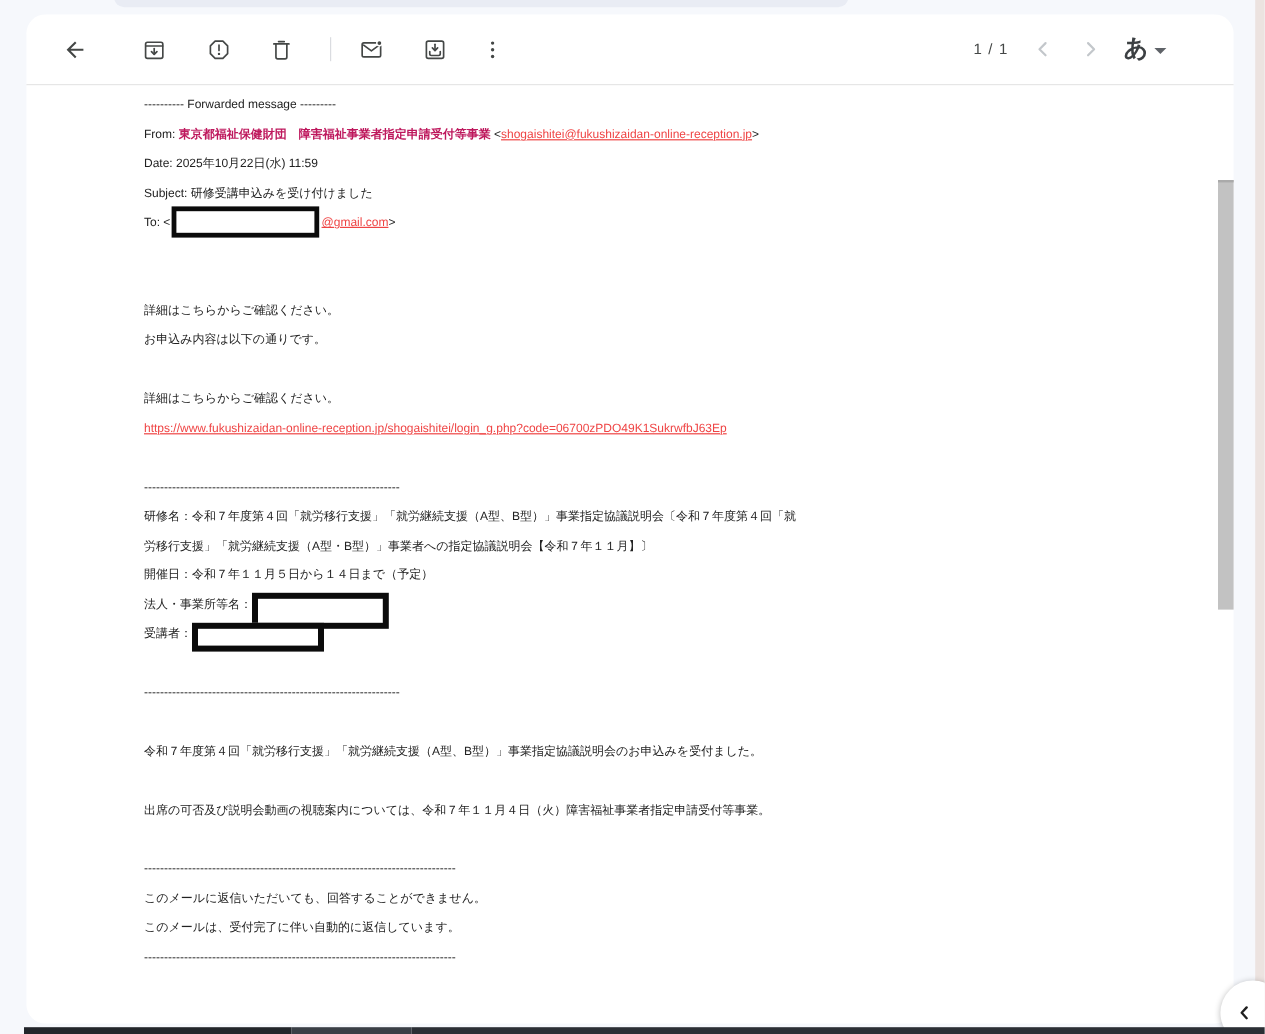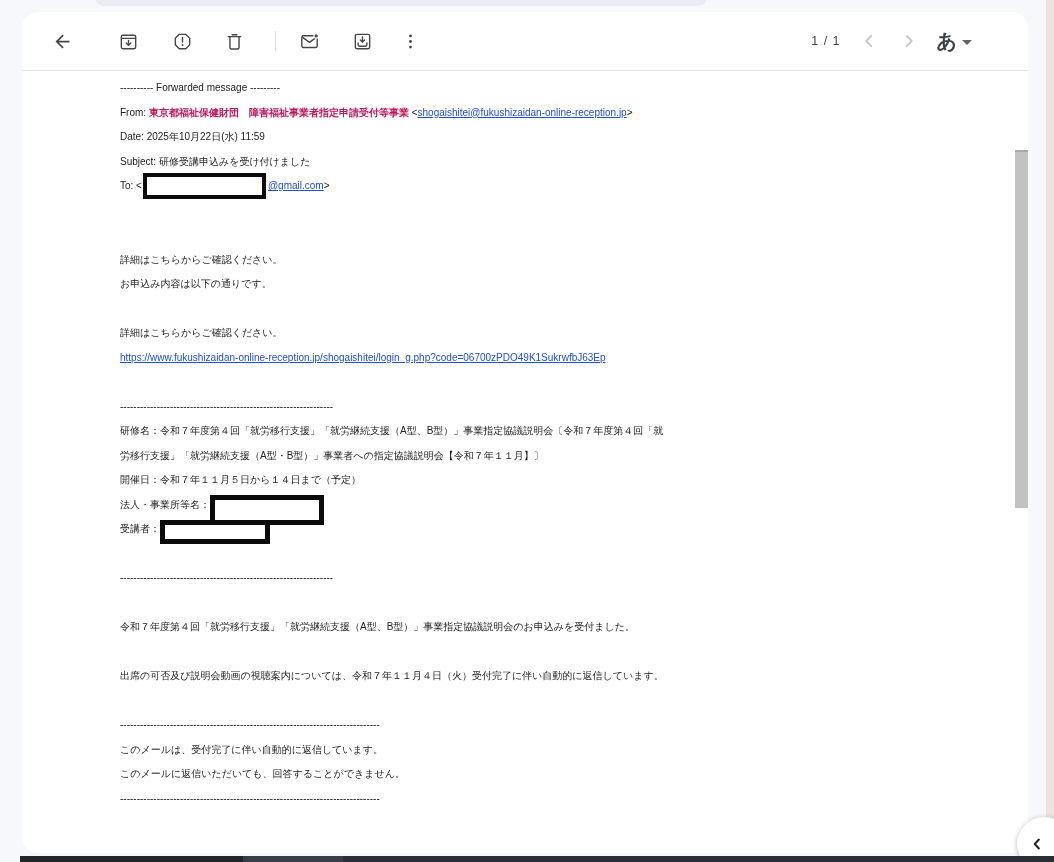--- a/index.html
+++ b/index.html
@@ -35,21 +35,21 @@
   .lang-btn { display:flex; align-items:center; gap:5px; padding:4px 6px;
     cursor:pointer; margin-left:2px; }
   .lang-glyph { font-size:20px; color:#3c4043; font-weight:bold; line-height:1; }
   .caret { width:0; height:0; border-left:5px solid transparent;
     border-right:5px solid transparent; border-top:5px solid #5f6368; margin-top:3px; }
   
   .content { position:absolute; left:98px; top:64px; width:882px;
     font-size:10px; line-height:24.5px; color:#222222; }
   .ln { height:24.5px; white-space:nowrap; }
   .ln b { font-weight:bold; color:#be185d; }
-  a.lnk { color:#1d4ed8; text-decoration:underline; cursor:pointer; }
+  a.lnk { color:#ef4444; text-decoration:underline; cursor:pointer; }
   .rb { display:inline-block; background:#ffffff; border:4px solid #0b0b0b;
     vertical-align:middle; position:relative; }
   .rb-to      { width:123px; height:26px; top:0;  margin:-2px 2px -2px 1px; }
   .rb-houjin  { width:114px; height:30px; top:5px; margin:-4px 0; border-width:5px; }
   .rb-jukousha{ width:110px; height:24px; top:3px; margin:-2px 0; border-width:5px; }
   
   .vscroll { position:absolute; left:1015px; top:150px; width:13px; height:358px;
     background:#c2c2c2; border-top:2px solid #aaaaaa; cursor:pointer; }
   
   .edge-strip { position:absolute; left:1046px; top:0; width:8px; height:862px;
@@ -161,25 +161,25 @@
       <div class="ln">研修名：令和７年度第４回「就労移行支援」「就労継続支援（A型、B型）」事業指定協議説明会〔令和７年度第４回「就</div>
       <div class="ln">労移行支援」「就労継続支援（A型・B型）」事業者への指定協議説明会【令和７年１１月】〕</div>
       <div class="ln">開催日：令和７年１１月５日から１４日まで（予定）</div>
       <div class="ln"><span>法人・事業所等名：</span><span class="rb rb-houjin"></span></div>
       <div class="ln"><span>受講者：</span><span class="rb rb-jukousha"></span></div>
       <div class="ln"></div>
       <div class="ln">----------------------------------------------------------------</div>
       <div class="ln"></div>
       <div class="ln">令和７年度第４回「就労移行支援」「就労継続支援（A型、B型）」事業指定協議説明会のお申込みを受付ました。</div>
       <div class="ln"></div>
-      <div class="ln">出席の可否及び説明会動画の視聴案内については、令和７年１１月４日（火）受付完了に伴い自動的に返信しています。</div>
+      <div class="ln">出席の可否及び説明会動画の視聴案内については、令和７年１１月４日（火）障害福祉事業者指定申請受付等事業。</div>
       <div class="ln"></div>
       <div class="ln">------------------------------------------------------------------------------</div>
+      <div class="ln">このメールに返信いただいても、回答することができません。</div>
       <div class="ln">このメールは、受付完了に伴い自動的に返信しています。</div>
-      <div class="ln">このメールに返信いただいても、回答することができません。</div>
       <div class="ln">------------------------------------------------------------------------------</div>
     </div>
 </div>
 
 <div class="vscroll"></div>
 <div class="edge-strip"></div>
 
 <div class="fab">
   <svg viewBox="0 0 24 24">
       <path class="ic" d="M14.5 6 9 12l5.5 6"></path>

